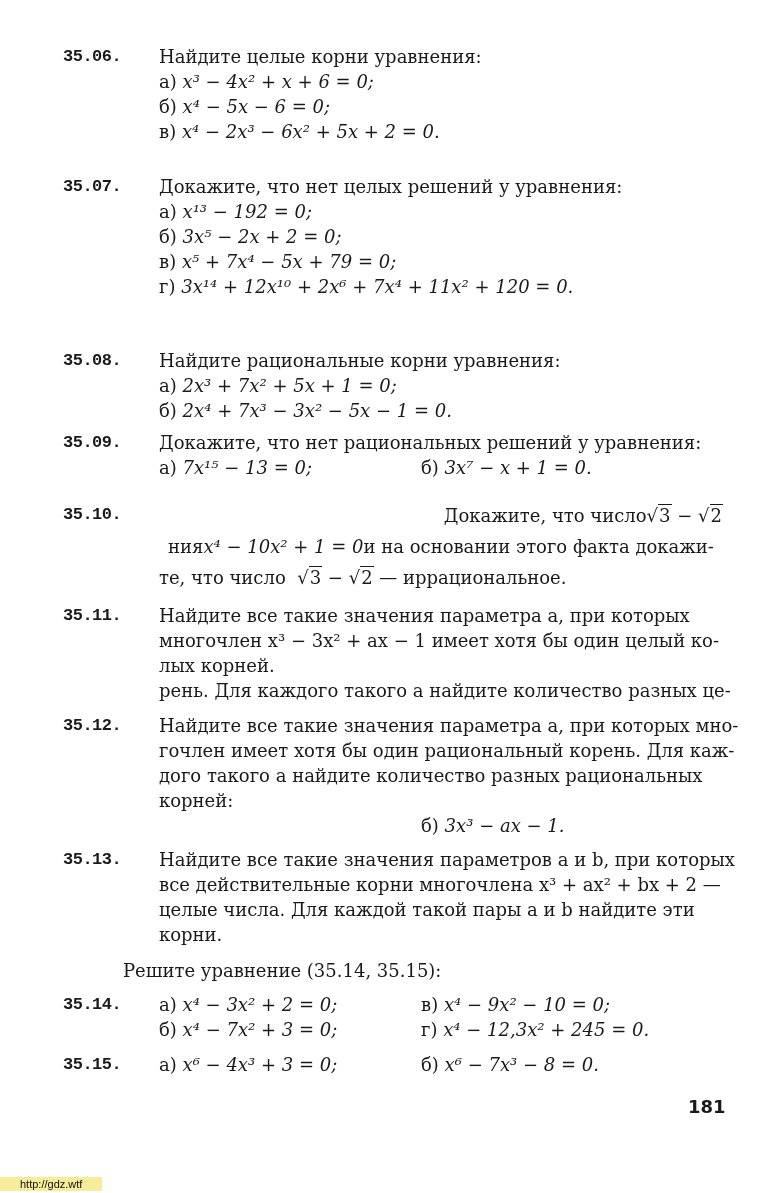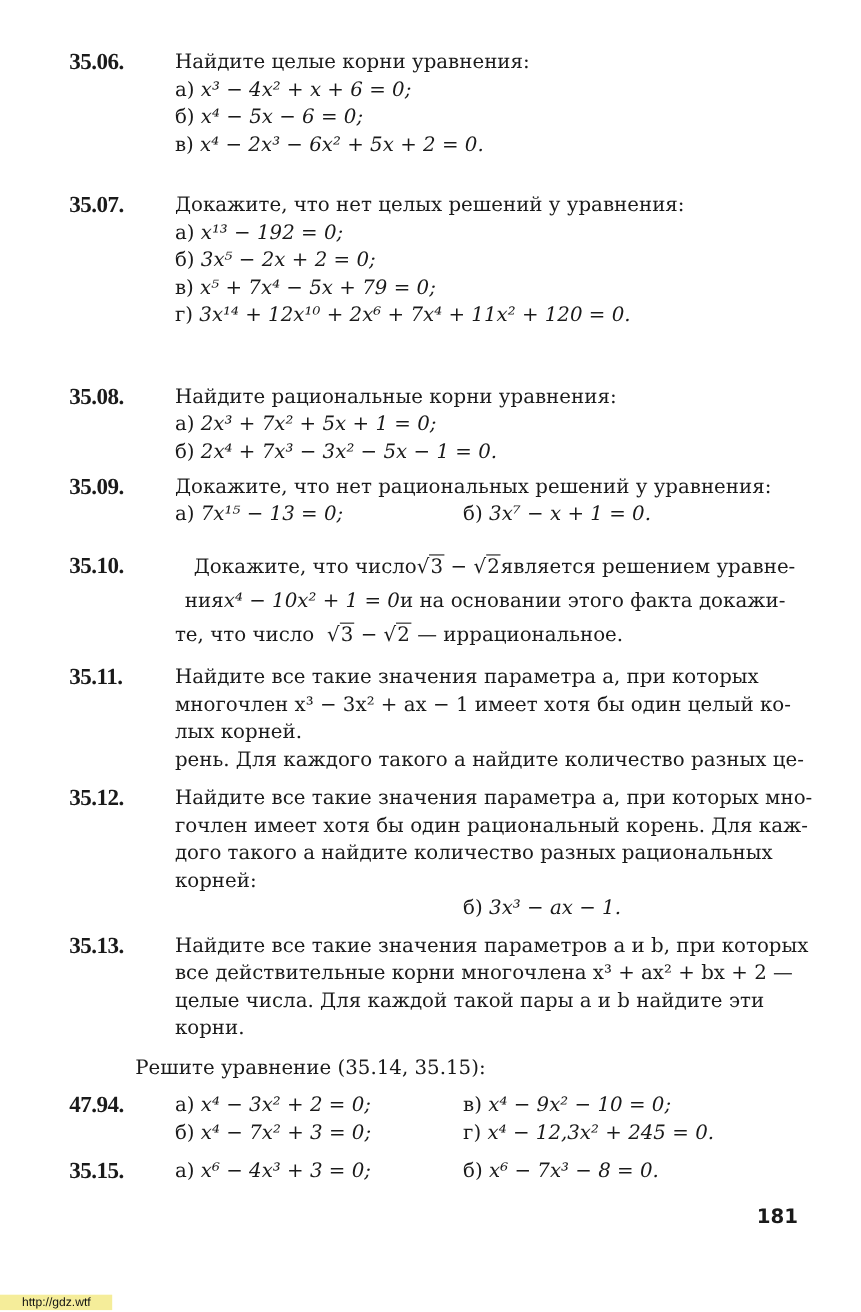--- a/index.html
+++ b/index.html
@@ -5,22 +5,22 @@
   html, body { margin: 0; padding: 0; background: #ffffff; }
   body {
     width: 783px; height: 1193px; position: relative; overflow: hidden;
     font-family: "DejaVu Serif", "Liberation Serif", serif;
     color: #1a1a1a;
   }
   .page { position: absolute; left: 0; top: 0; width: 783px; height: 1193px; }
   .problem { position: absolute; left: 63px; width: 660px; }
   .num {
     position: absolute; left: 0; top: 0;
-    font-family: Liberation Serif, serif;
-    font-weight: bold; font-size: 21px; letter-spacing: -0.5px;
+    font-family: Liberation Mono, monospace;
+    font-weight: bold; font-size: 17px; letter-spacing: -0.5px;
     line-height: 25px;
   }
   .body { margin-left: 96px; font-size: 18px; line-height: 25px; text-align: justify; }
   .line { display: block; white-space: nowrap; height: 25px; }
   i, .m { font-style: italic; }
   .col2 { position: absolute; }
   .sqrt { display: inline-block; }
   .sqrt .rad { border-top: 1.5px solid #1a1a1a; padding: 0 1px; }
   .pagenum {
     position: absolute; left: 688px; top: 1096px;
@@ -79,21 +79,20 @@
       </span>
     </div>
   </div>
 
   <div class="problem" style="top:500px">
     <span class="num" style="top:2px">35.10.</span>
     <div class="body" style="line-height:31px">
       <span class="line" style="height:31px; display:flex; justify-content:flex-end">
         <span>Докажите, что число</span>
         <span>√<span class="sqrt"><span class="rad">3</span></span> <span>−</span> √<span class="sqrt"><span class="rad">2</span></span></span>
-        <span>является решением уравне-</span>
       </span>
       <span class="line" style="height:31px; display:flex; justify-content:center">
         <span>ния</span>
         <i>x⁴ − 10x² + 1 = 0</i>
         <span>и на основании этого факта докажи-</span>
       </span>
       <span class="line" style="height:31px">
         <span>те, что число</span>
         <span>&nbsp;√<span class="sqrt"><span class="rad">3</span></span> <span>−</span> √<span class="sqrt"><span class="rad">2</span></span></span>
         <span>— иррациональное.</span>
@@ -130,21 +129,21 @@
       <span class="line">Найдите все такие значения параметров a и b, при которых</span>
       <span class="line">все действительные корни многочлена x³ + ax² + bx + 2 —</span>
       <span class="line">целые числа. Для каждой такой пары a и b найдите эти</span>
       <span class="line">корни.</span>
     </div>
   </div>
 
   <div class="intro">Решите уравнение (35.14, 35.15):</div>
 
   <div class="problem" style="top:992px">
-    <span class="num">47.94.</span>
+    <span class="num">35.14.</span>
     <div class="body">
       <span class="line" style="position:relative">
         <span><span>а)</span> <i>x⁴ − 3x² + 2 = 0;</i></span>
         <span class="col2" style="left:262px"><span>в)</span> <i>x⁴ − 9x² − 10 = 0;</i></span>
       </span>
       <span class="line" style="position:relative">
         <span><span>б)</span> <i>x⁴ − 7x² + 3 = 0;</i></span>
         <span class="col2" style="left:262px"><span>г)</span> <i>x⁴ − 12,3x² + 245 = 0.</i></span>
       </span>
     </div>

